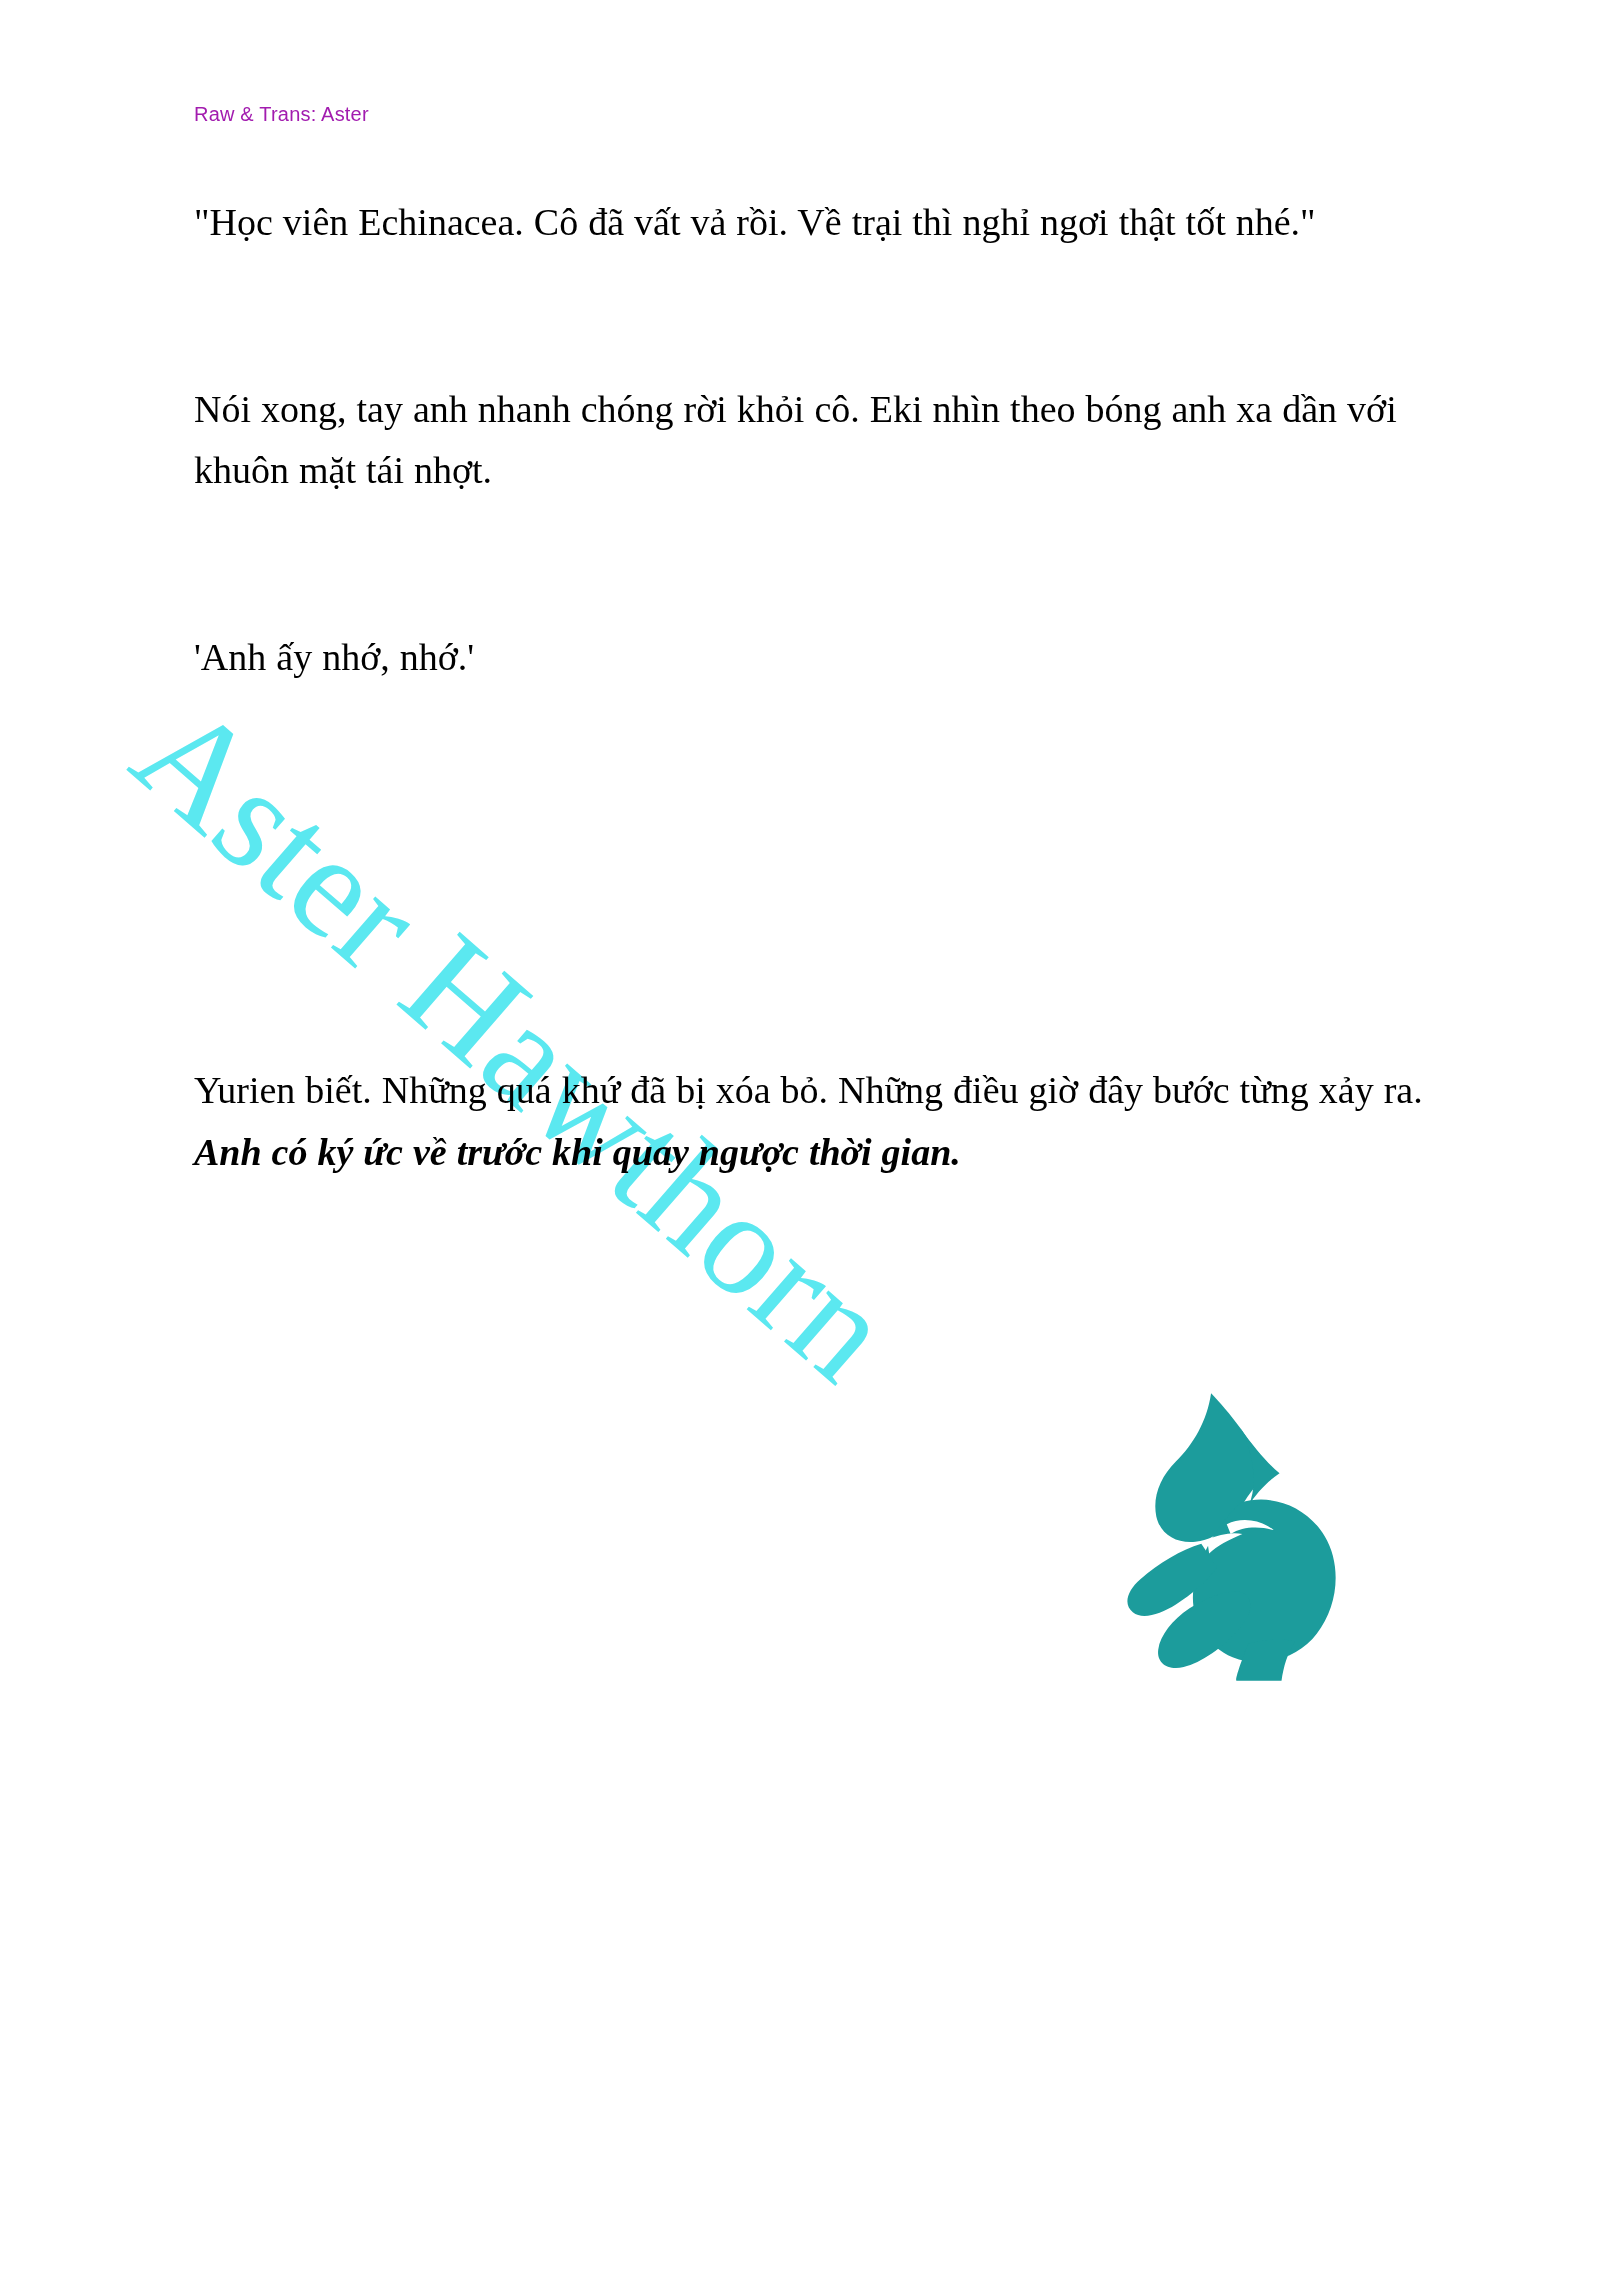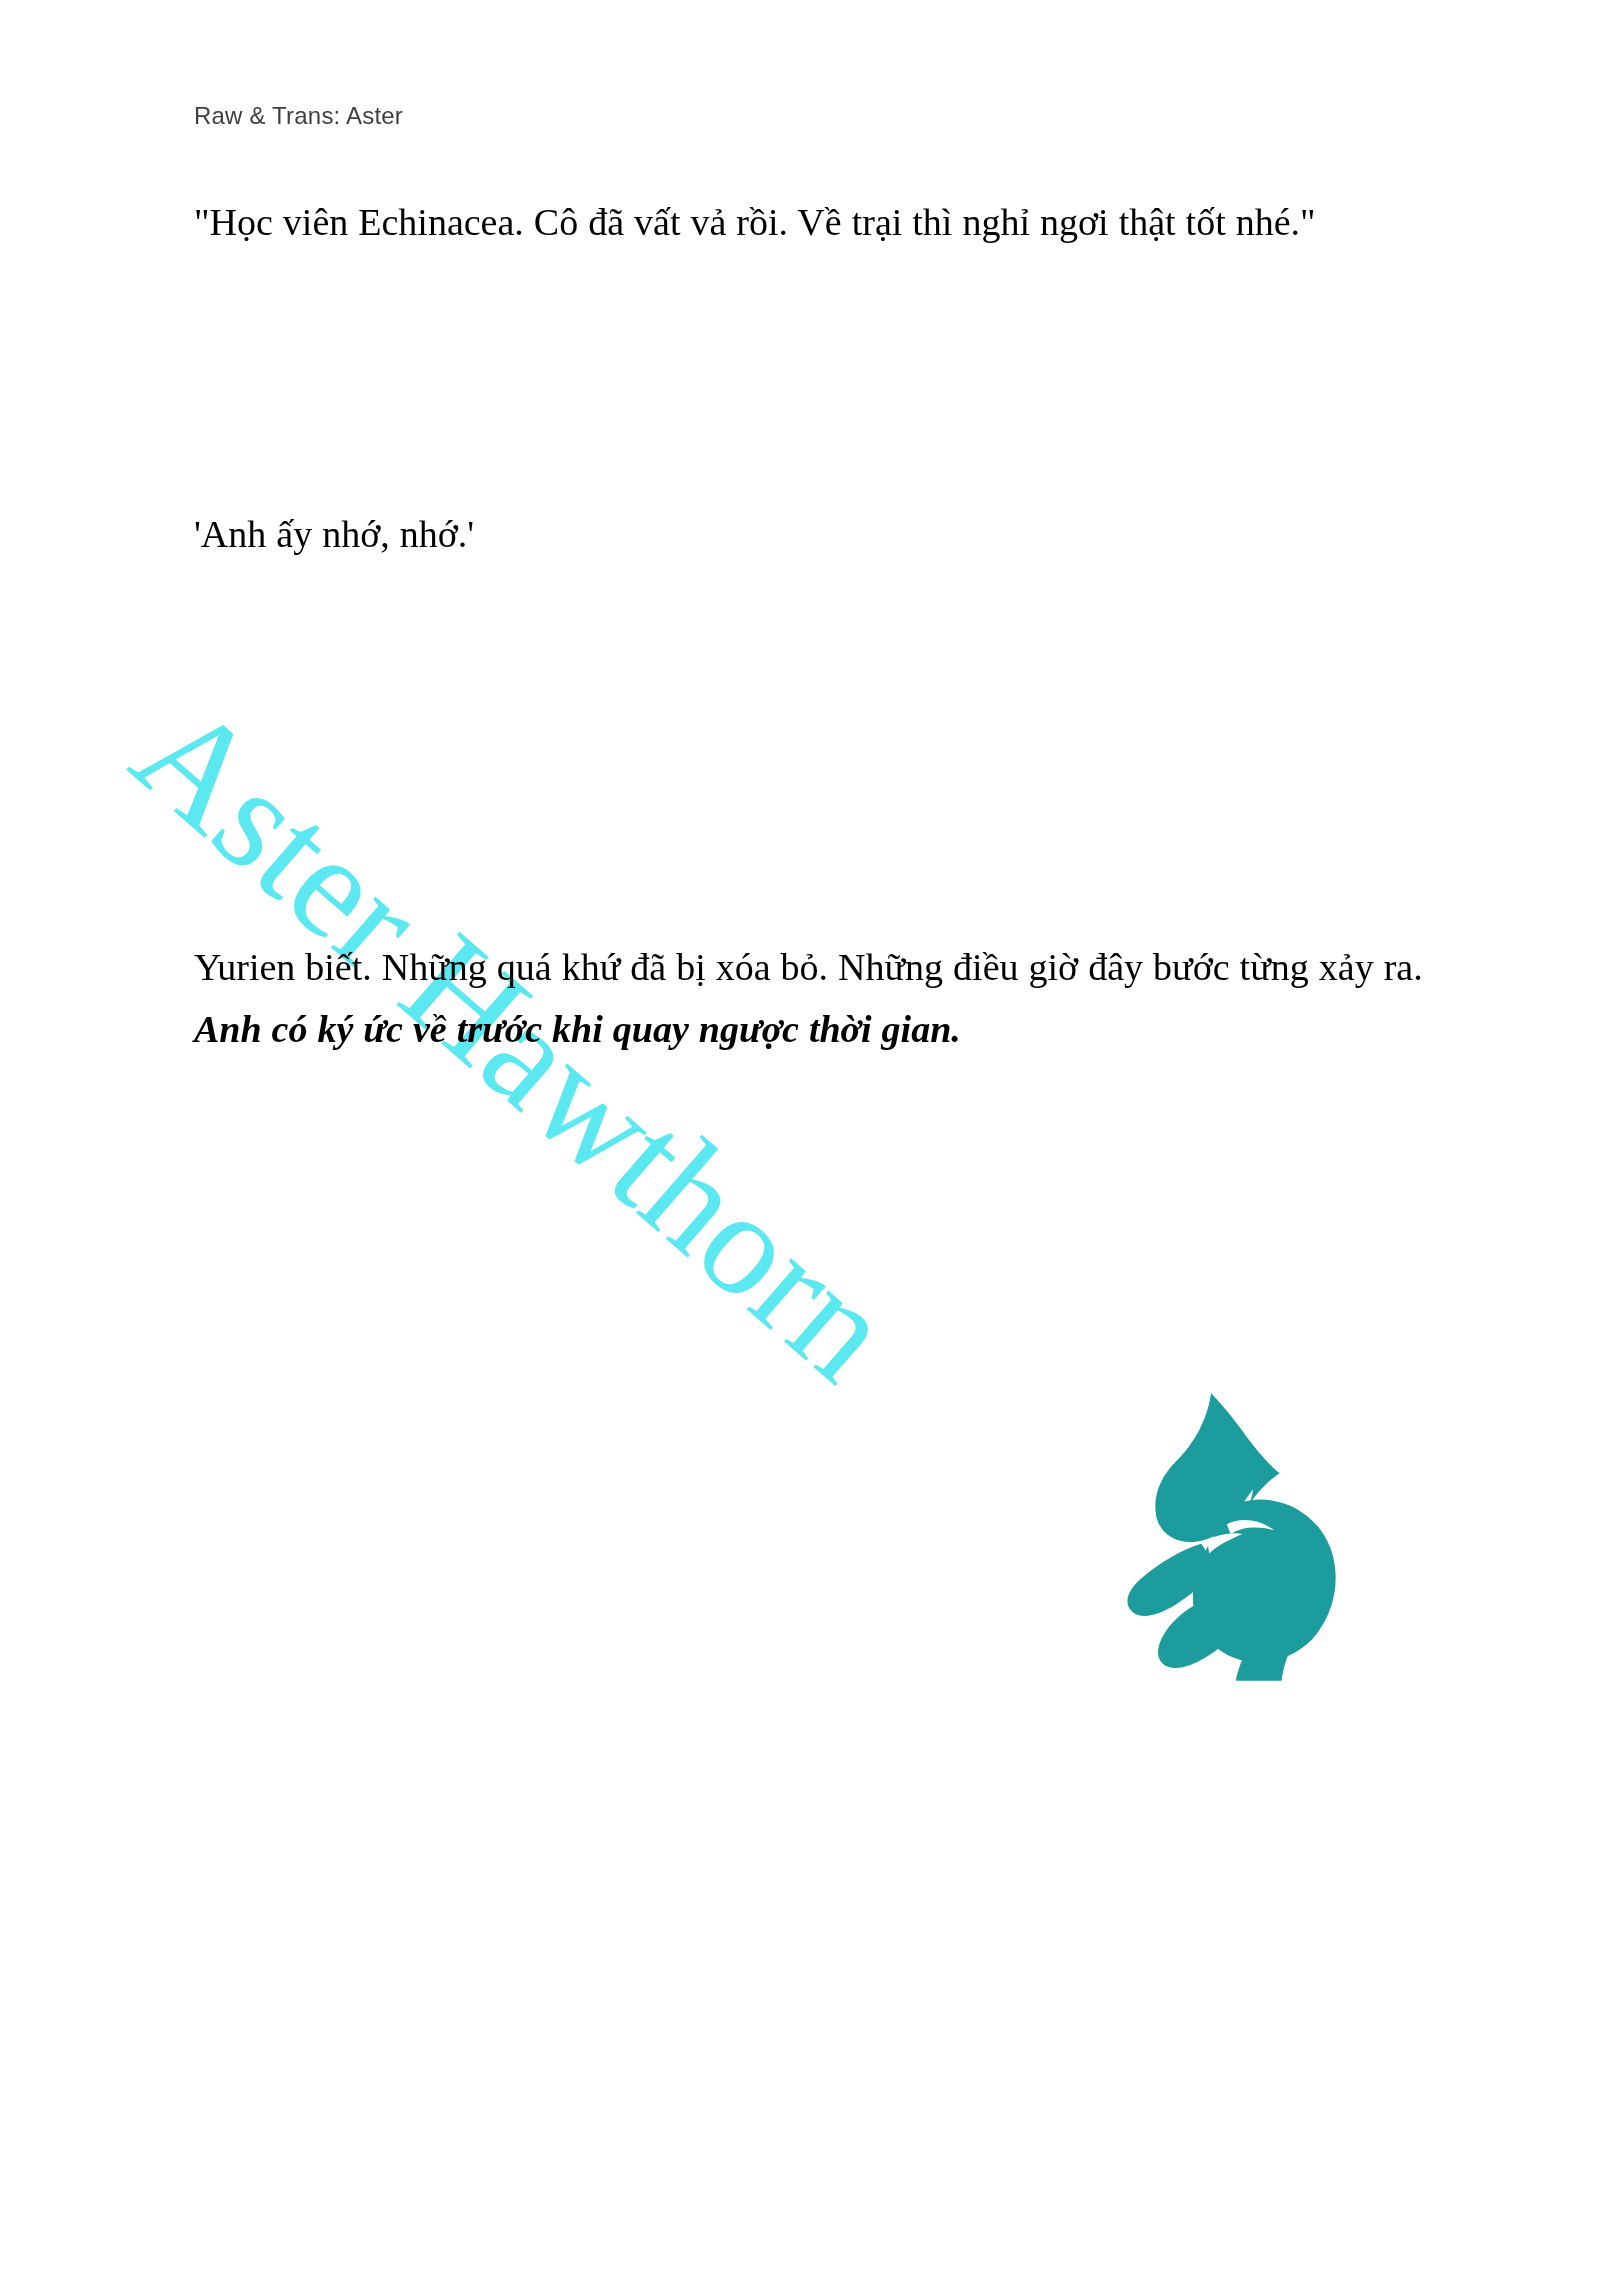--- a/index.html
+++ b/index.html
@@ -22,23 +22,23 @@
     inset: 0;
     background: #ffffff;
   }
 
   
   .page-header {
     position: absolute;
     left: 194px;
     top: 102px;
     font-family: "Liberation Sans", "DejaVu Sans", sans-serif;
-    font-size: 24px;
+    font-size: 20px;
     line-height: 1.2;
-    color: #404040;
+    color: #a21caf;
     letter-spacing: 0.2px;
     white-space: nowrap;
   }
 
   
   .doc-body {
     position: absolute;
     left: 194px;
     top: 192px;
     width: 1235px;
@@ -138,20 +138,21 @@
       <path d="M84 156 C96 150 110 148 120 150 C106 156 94 162 86 170 Z" fill="#ffffff"></path>
     </svg>
   </div>
 
   <div class="doc-body">
 
     <p class="para">"Học viên Echinacea. Cô đã vất vả rồi. Về trại thì nghỉ ngơi thật tốt nhé."</p>
 
     <div class="gap-xl"></div>
 
+    <p class="para">Nói xong, tay anh nhanh chóng rời khỏi cô. Eki nhìn theo bóng anh xa dần với khuôn mặt tái nhợt.</p>
 
     <div class="gap-xl"></div>
 
     <p class="para">'Anh ấy nhớ, nhớ.'</p>
 
     <div class="gap-xl"></div>
 
 
     <div class="gap-xl"></div>
 

